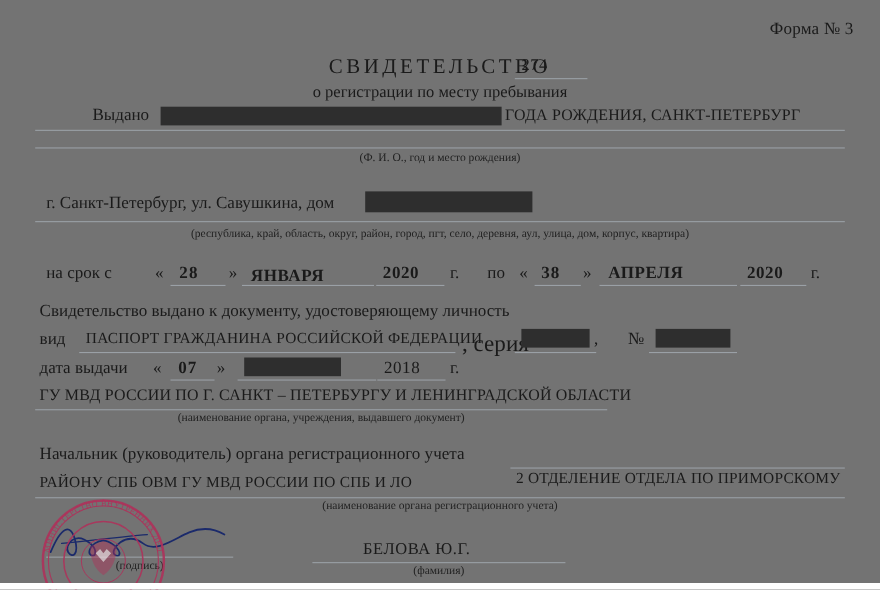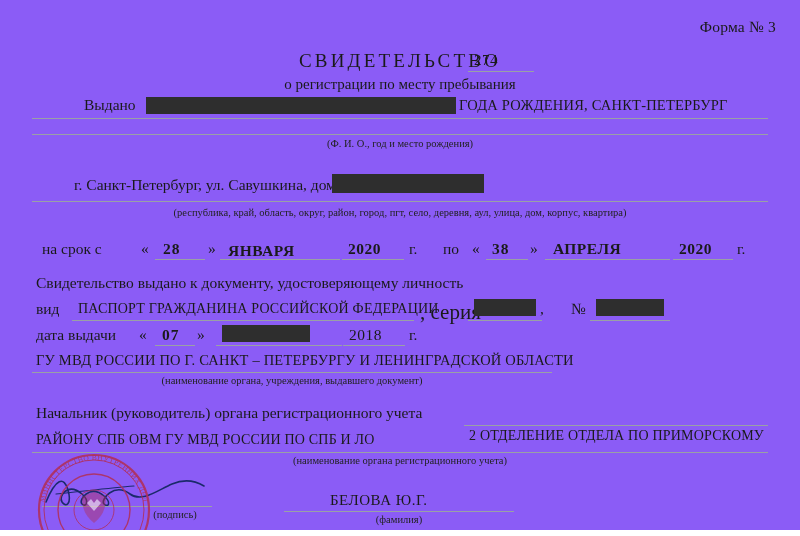--- a/index.html
+++ b/index.html
@@ -12,21 +12,21 @@
     background: #ffffff;
     font-family: "Liberation Serif", serif;
     color: #1a1a1a;
     overflow: hidden;
     position: relative;
   }
   .page {
     position: relative;
     width: 800px;
     height: 536px;
-    background: #8b5cf6;
+    background: #737373;
   }
 
   
   .abs { position: absolute; }
   .rule {
     position: absolute;
     height: 1px;
     background: #9aa0a6;
   }
   .caption {
@@ -68,21 +68,21 @@
   
   #issued-label { left: 84px; top: 96px; font-size: 15.5px; }
   #issued-redact { left: 146px; top: 97px; width: 310px; height: 17px; position: absolute; background: #2e2e2e; }
   #issued-value { left: 459px; top: 97px; font-size: 14.5px; letter-spacing: .2px; }
   #issued-rule { left: 32px; top: 118px; width: 736px; }
   #issued-caption { left: 0; right: 0; top: 138px; }
   #caption-rule { left: 32px; top: 134px; width: 736px; }
 
   
   #registered-text { left: 42px; top: 150px; font-size: 15.5px; }
-  #address-text { left: 42px; top: 176px; font-size: 15.5px; margin-left: 32px; }
+  #address-text { left: 42px; top: 176px; font-size: 15.5px; }
   #address-redact { left: 332px; top: 174px; width: 152px; height: 19px; position: absolute; background: #2e2e2e; }
   #address-rule { left: 32px; top: 201px; width: 736px; }
   #address-caption { left: 0; right: 0; top: 207px; }
 
   
   .term-text { font-size: 15.5px; }
   #term-prefix { left: 42px; top: 240px; }
   #term-q1 { left: 141px; top: 240px; }
   #term-from-day { left: 163px; top: 240px; font-weight: bold; letter-spacing: 1px; }
   #term-q2 { left: 208px; top: 240px; }
@@ -135,21 +135,21 @@
   
   #chief-label { left: 36px; top: 404px; font-size: 15.5px; }
   #chief-org-1 { left: 469px; top: 428px; font-size: 14px; letter-spacing: .2px; }
   #chief-rule-1 { left: 464px; top: 425px; width: 304px; }
   #chief-org-2 { left: 36px; top: 432px; font-size: 14px; letter-spacing: .2px; }
   #chief-rule-2 { left: 32px; top: 452px; width: 736px; }
   #chief-caption { left: 160px; width: 480px; top: 455px; }
 
   
   #sign-rule { left: 42px; top: 506px; width: 170px; }
-  #sign-caption { left: 42px; width: 170px; top: 509px; padding-left: 48px; }
+  #sign-caption { left: 42px; width: 170px; top: 509px; }
   #name-value { left: 330px; top: 492px; font-size: 15px; letter-spacing: .5px; }
   #name-rule { left: 284px; top: 511px; width: 230px; }
   #name-caption { left: 284px; width: 230px; top: 514px; }
 
   
   #signature {
     left: 38px;
     top: 472px;
     width: 180px;
     height: 40px;

